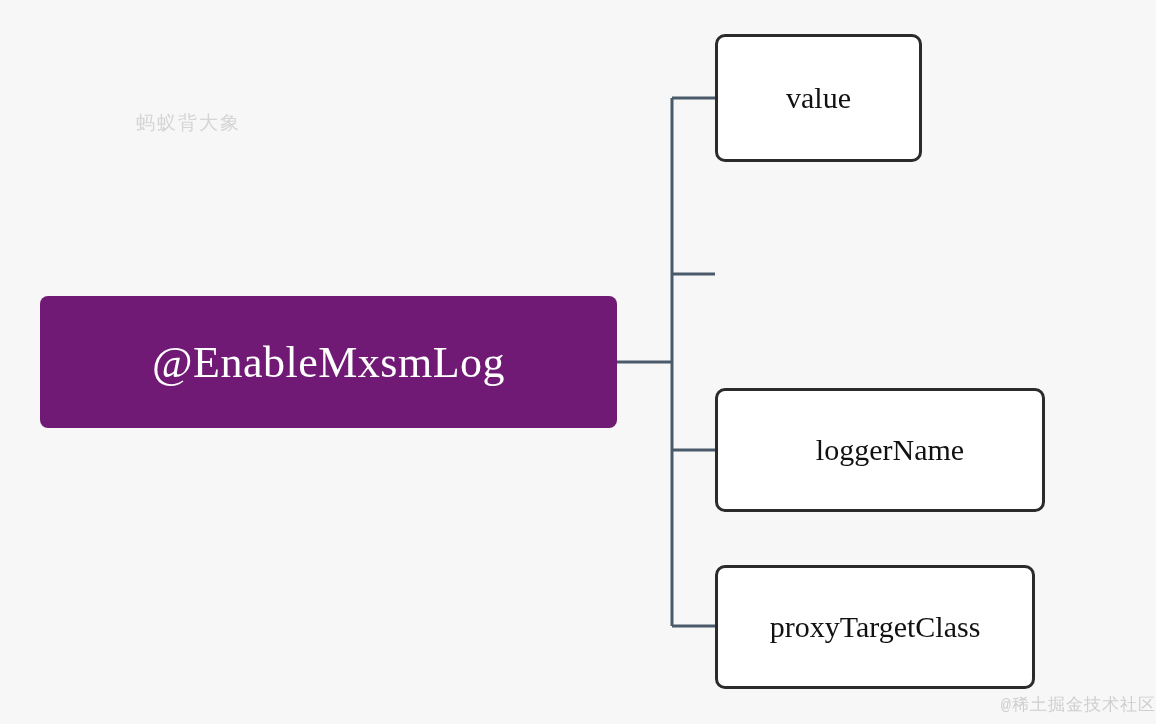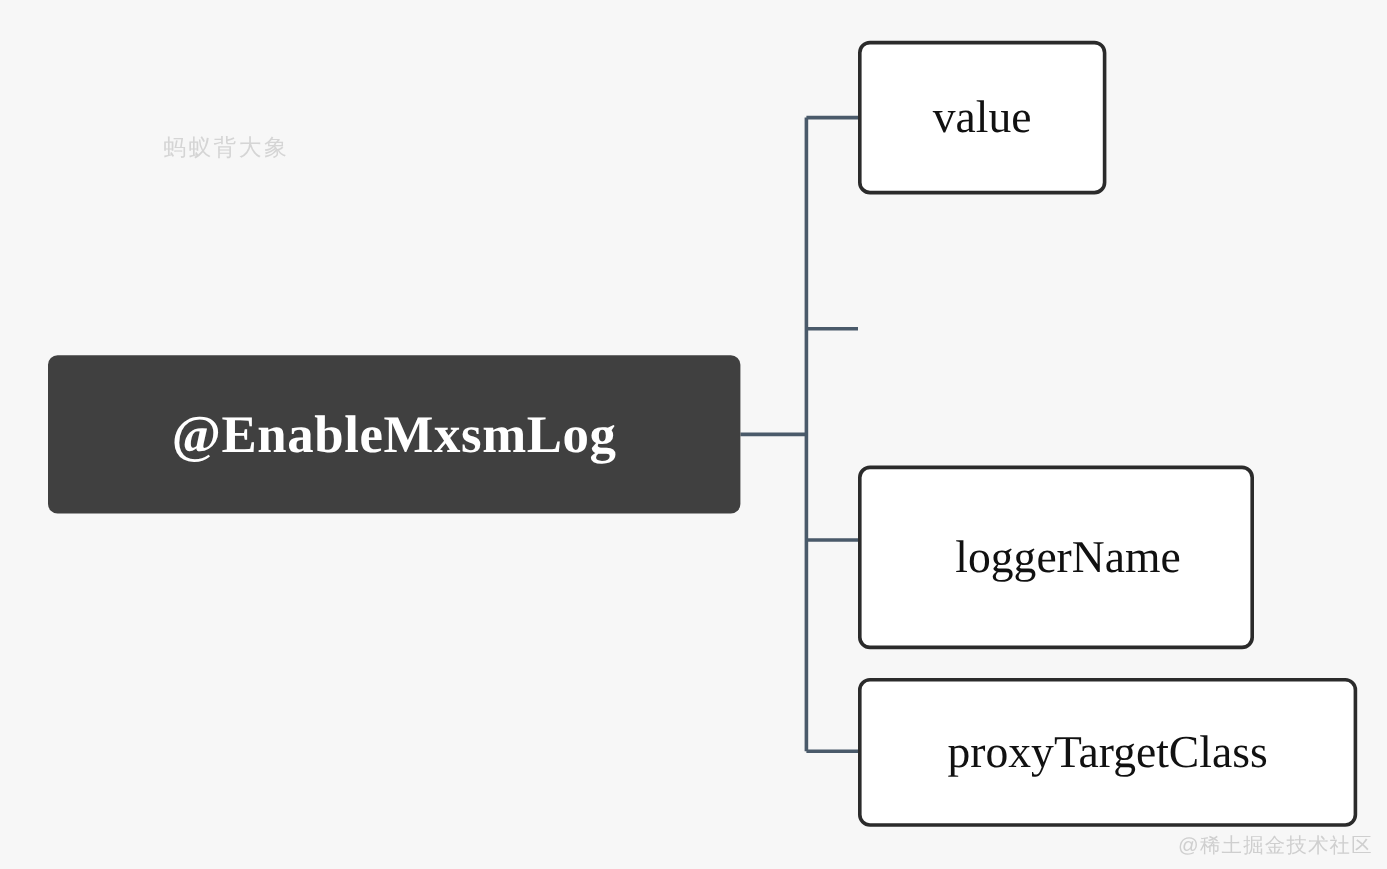--- a/index.html
+++ b/index.html
@@ -33,75 +33,75 @@
     display: flex;
     align-items: center;
     justify-content: center;
     text-align: center;
   }
   .root-node {
     left: 40px;
     top: 296px;
     width: 577px;
     height: 132px;
-    background: #404040;
+    background: #701a75;
     border-radius: 8px;
     color: #ffffff;
     font-size: 44px;
-    font-weight: bold;
+    font-weight: normal;
     letter-spacing: 0.5px;
   }
   .leaf {
     background: #ffffff;
     border: 3px solid #2b2b2b;
     border-radius: 10px;
     color: #111111;
-    font-size: 38px;
+    font-size: 30px;
   }
   .leaf-value {
     left: 715px;
     top: 34px;
     width: 207px;
     height: 128px;
   }
   .leaf-async {
     left: 715px;
     top: 212px;
     width: 210px;
     height: 124px;
   }
   .leaf-logger {
     left: 715px;
     top: 388px;
     width: 330px;
-    height: 153px;
+    height: 124px;
     padding-left: 20px;
   }
   .leaf-proxy {
     left: 715px;
     top: 565px;
-    width: 416px;
+    width: 320px;
     height: 124px;
     font-family: Liberation Serif, serif;
   }
   .watermark-brand {
     position: absolute;
     left: 136px;
     top: 110px;
     font-family: Liberation Sans, sans-serif;
     font-size: 19px;
     color: #d5d5d5;
     letter-spacing: 2px;
     white-space: nowrap;
   }
   .watermark-corner {
     position: absolute;
-    right: 12px;
+    right: 0;
     bottom: 8px;
-    font-family: Liberation Sans, sans-serif;
+    font-family: Liberation Mono, monospace;
     font-size: 17px;
     color: #cfcfcf;
     letter-spacing: 1px;
     white-space: nowrap;
   }
 </style>
 </head>
 <body>
 
 <div id="stage">

